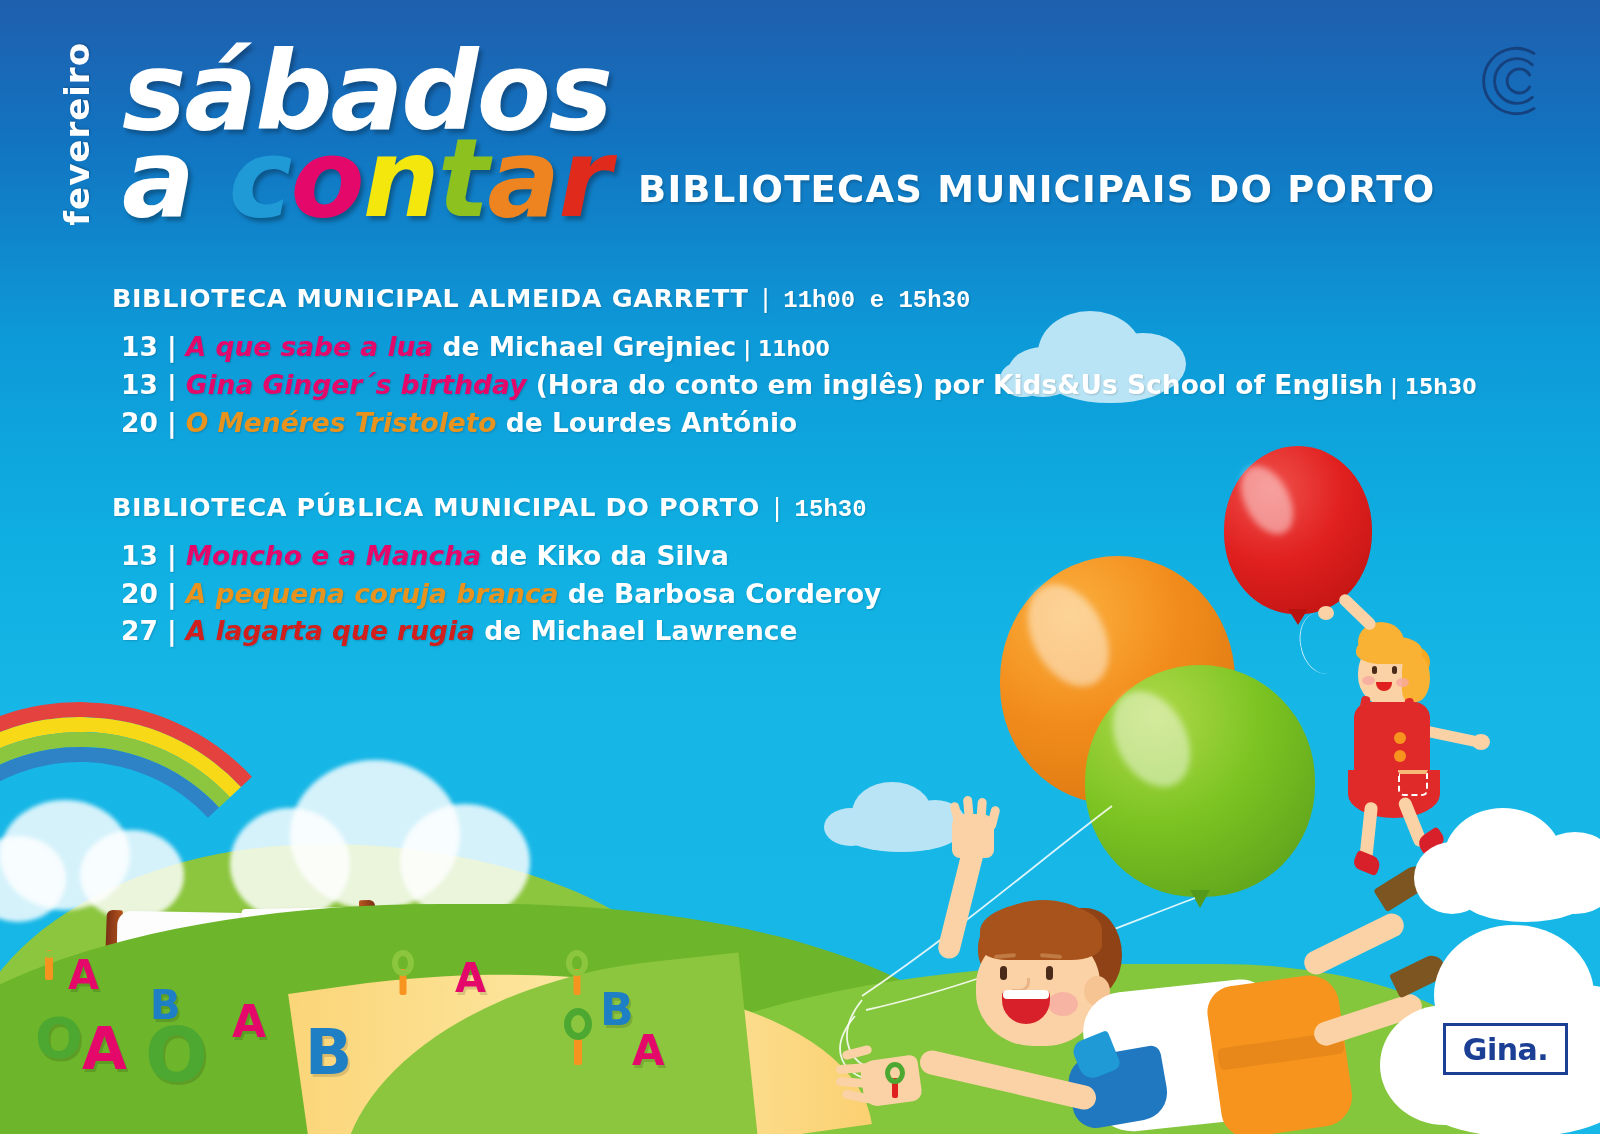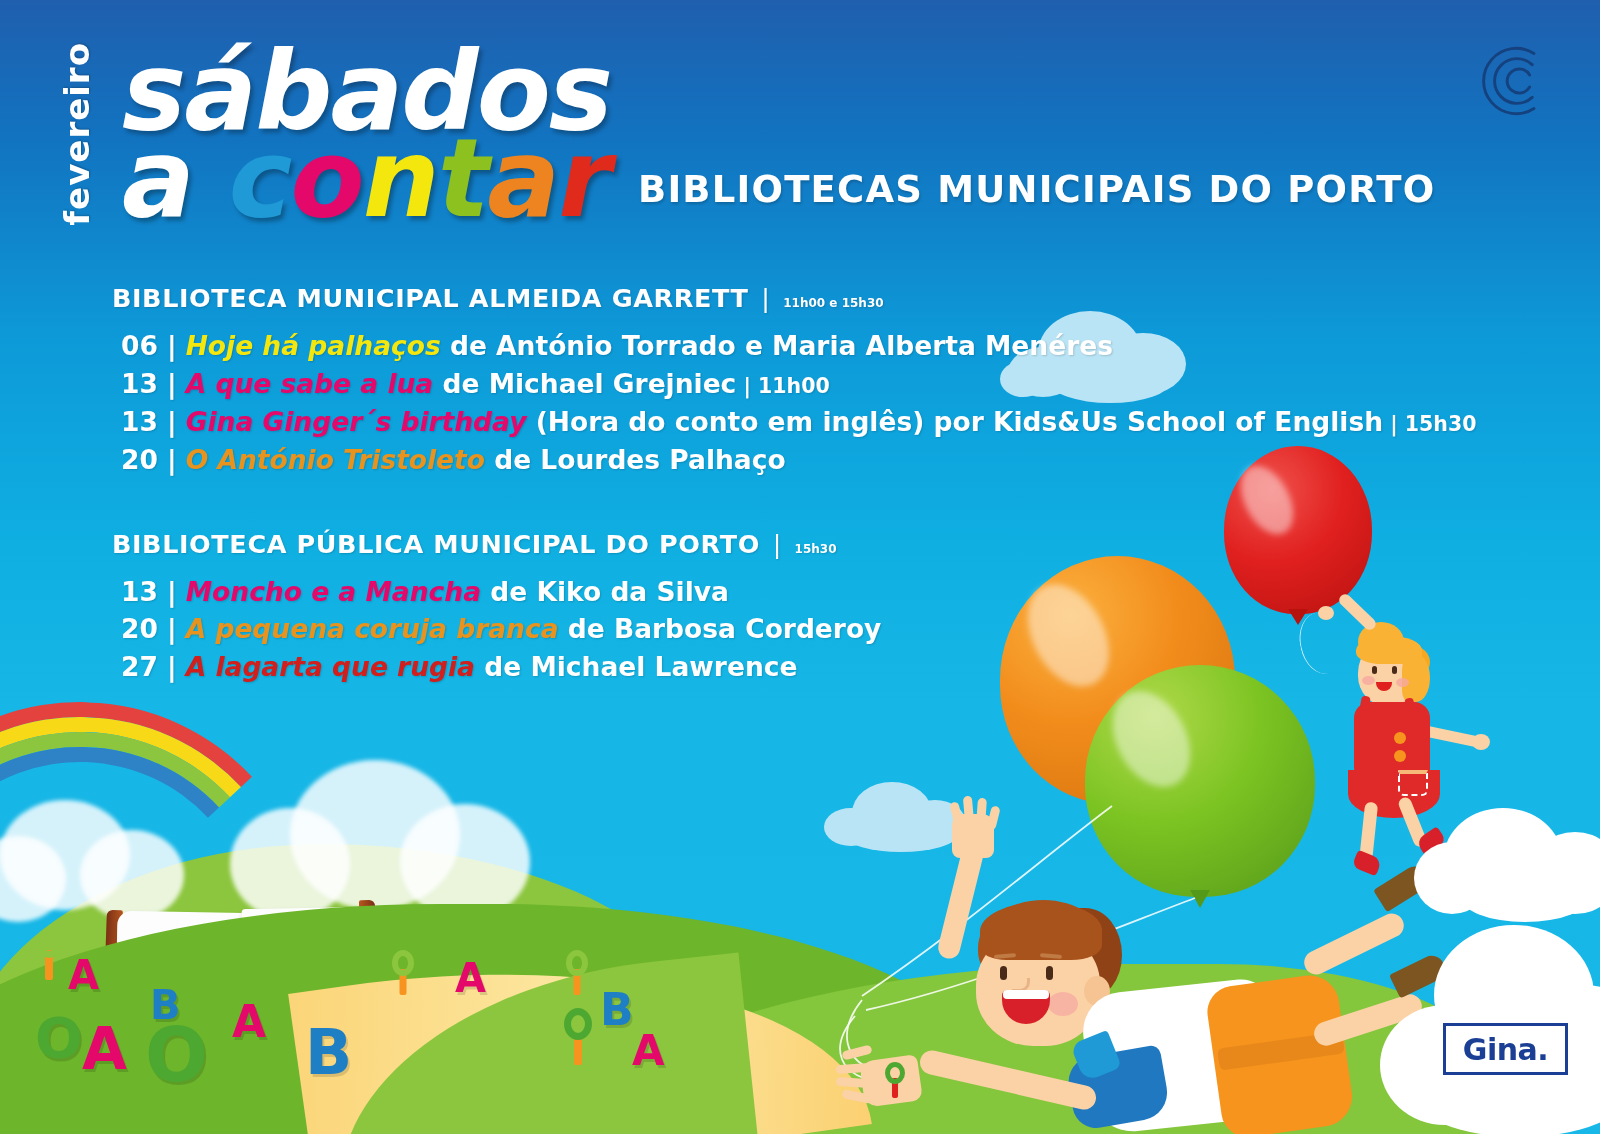--- a/index.html
+++ b/index.html
@@ -101,21 +101,21 @@
   .subtitle{
     position:absolute;left:638px;top:168px;color:#fff;font-weight:bold;
     font-size:37px;letter-spacing:1.2px;text-shadow:1px 2px 3px rgba(0,0,0,.2);
   }
 
   .prog{position:absolute;left:112px;top:283px;width:1200px;}
   .sec-head{
     color:#fff;font-weight:bold;font-size:25.5px;letter-spacing:.6px;
     text-shadow:1px 1px 2px rgba(0,0,0,.17);margin-bottom:14px;white-space:nowrap;
   }
-  .sec-head .time{font-size:12px;font-weight:bold;letter-spacing:0;}
+  .sec-head .time{font-size:24px;font-weight:bold;letter-spacing:0;font-family:Liberation Mono, monospace;}
   .sec-head .bar{font-weight:normal;padding:0 4px;}
 
   .ev{
     font-size:26.5px;font-weight:bold;color:#fff;white-space:nowrap;
     line-height:1.43;text-shadow:1px 1px 2px rgba(0,0,0,.16);
   }
   .ev .day{display:inline-block;width:46px;text-align:right;color:#fff;}
   .ev .sep{padding:0 9px;color:#fff;}
   .ev .title{font-style:italic;}
   .ev .extra{font-size:20.5px;}
@@ -402,24 +402,23 @@
           <path d="M72,18 A38,38 0 1 0 72,82"></path>
           <path d="M70,31 A26,26 0 1 0 70,69"></path>
           <path d="M67,43 A14,14 0 1 0 67,57"></path>
         </g>
       </svg>
     </div>
 
     <div class="prog" id="program">
         <div>
           <div class="sec-head"><span>BIBLIOTECA MUNICIPAL ALMEIDA GARRETT</span><span class="bar"> | </span><span class="time">11h00 e 15h30</span></div>
-          <div class="ev"><span class="day">06</span><span class="sep">|</span><span class="title" style="color: rgb(244, 231, 13);">Hoje há palhaços</span><span> de António Torrado e Maria Alberta Menéres</span></div>
           <div class="ev"><span class="day">13</span><span class="sep">|</span><span class="title" style="color: rgb(229, 8, 107); text-align: center;">A que sabe a lua</span><span> de Michael Grejniec</span><span class="extra"> | 11h00</span></div>
           <div class="ev"><span class="day">13</span><span class="sep">|</span><span class="title" style="color: rgb(229, 8, 107);">Gina Ginger´s birthday</span><span> (Hora do conto em inglês) por Kids&amp;Us School of English</span><span class="extra"> | 15h30</span></div>
-          <div class="ev"><span class="day">20</span><span class="sep">|</span><span class="title" style="color: rgb(232, 147, 30);">O António Tristoleto</span><span> de Lourdes Palhaço</span></div>
+          <div class="ev"><span class="day">20</span><span class="sep">|</span><span class="title" style="color: rgb(232, 147, 30);">O Menéres Tristoleto</span><span> de Lourdes António</span></div>
         </div>
         <div class="sec2">
           <div class="sec-head"><span>BIBLIOTECA PÚBLICA MUNICIPAL DO PORTO</span><span class="bar"> | </span><span class="time">15h30</span></div>
           <div class="ev"><span class="day">13</span><span class="sep">|</span><span class="title" style="color: rgb(229, 8, 107); margin-top: 40px;">Moncho e a Mancha</span><span> de Kiko da Silva</span></div>
           <div class="ev"><span class="day">20</span><span class="sep">|</span><span class="title" style="color: rgb(232, 147, 30);">A pequena coruja branca</span><span> de Barbosa Corderoy</span></div>
           <div class="ev"><span class="day">27</span><span class="sep">|</span><span class="title" style="color: rgb(208, 31, 28);">A lagarta que rugia</span><span> de Michael Lawrence</span></div>
         </div>
       </div>
 
     <div class="porto-logo">

